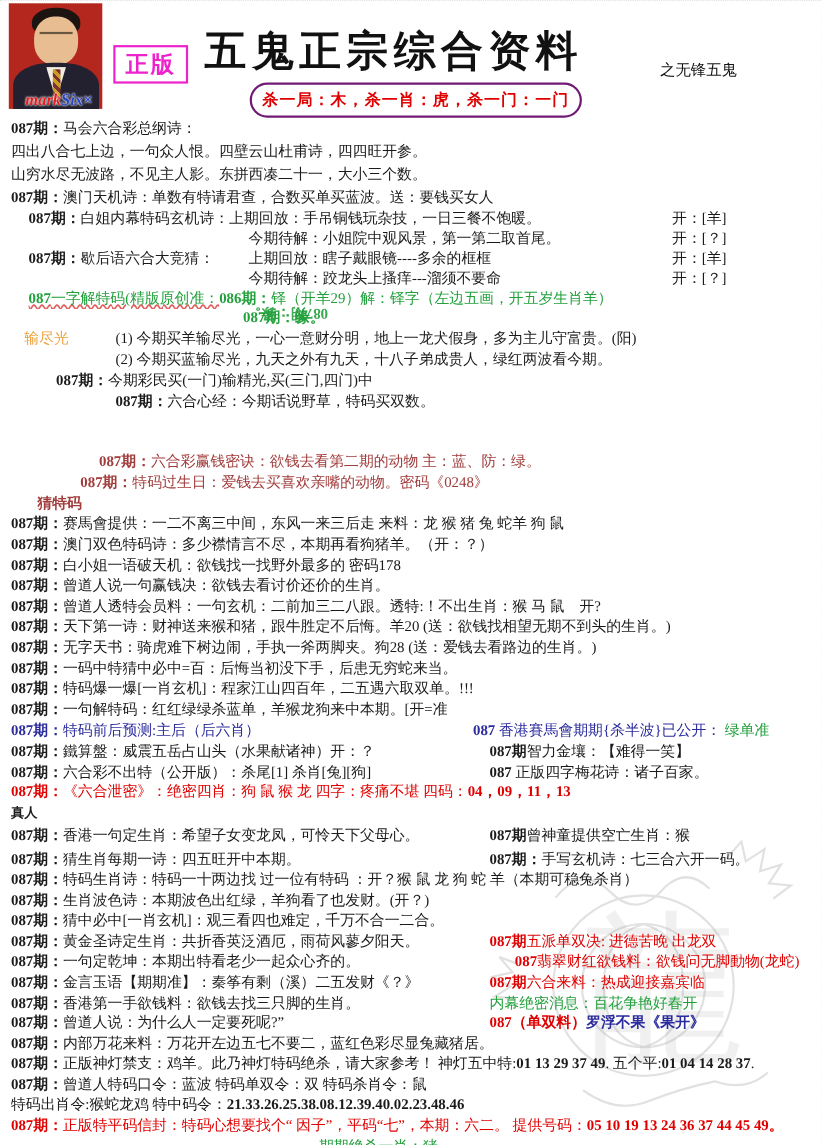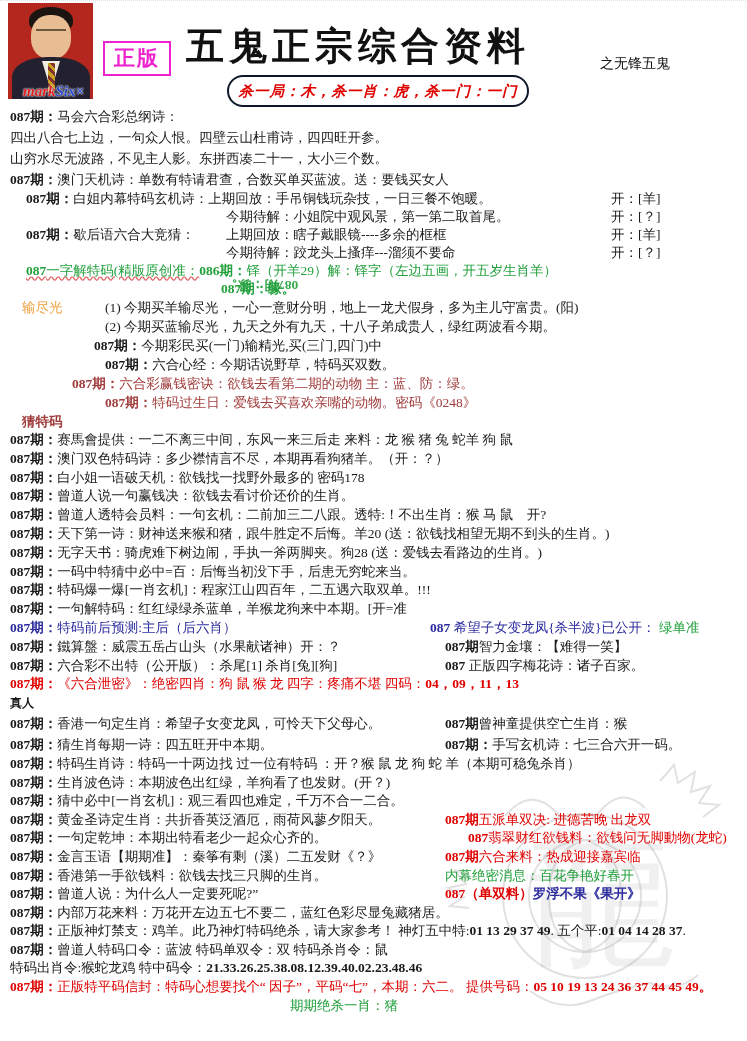--- a/index.html
+++ b/index.html
@@ -15,22 +15,22 @@
   .p-shirt{position:absolute;left:34px;top:58px;width:18px;height:30px;background:#f2ede2;clip-path:polygon(0 0,100% 0,50% 100%);}
   .p-tie{position:absolute;left:40px;top:60px;width:7px;height:28px;background:repeating-linear-gradient(45deg,#c8a020 0 3px,#803030 3px 6px);}
   .p-logo{position:absolute;left:3px;bottom:0;white-space:nowrap;font-weight:bold;font-style:italic;font-size:15px;line-height:16px;padding-left:12px;}
   .p-logo .mk{color:#e02020;text-shadow:0 0 2px #fff,0 0 2px #fff;}
   .p-logo .sx{color:#2946c8;text-shadow:0 0 2px #fff,0 0 2px #fff;}
   .genuine{position:absolute;left:103px;top:40px;width:64px;height:31px;border:2px solid #ee22cc;
            color:#ee22cc;font-size:21px;font-weight:bold;text-align:center;line-height:31px;letter-spacing:2px;}
   .title{position:absolute;left:186px;top:20px;width:380px;font-size:38px;font-weight:bold;color:#111;
          letter-spacing:5px;white-space:nowrap;}
   .subtitle{position:absolute;left:600px;top:54px;font-size:14px;color:#111;}
-  .killoval{position:absolute;left:227px;top:74px;width:298px;height:28px;border:2px solid #0f172a;
-            border-radius:18px;text-align:center;line-height:28px;font-style:italic;}
+  .killoval{position:absolute;left:227px;top:74px;width:298px;height:28px;border:2px solid #701a75;
+            border-radius:18px;text-align:center;line-height:28px;}
   .killoval span{color:#e00000;font-size:14.5px;font-weight:bold;letter-spacing:1px;}
   
   .dragon{position:absolute;left:435px;top:755px;pointer-events:none;}
   .dragon text{font-size:150px;fill:rgba(160,160,160,0.16);}
   
   #lines{position:absolute;left:0;top:105px;width:678px;font-size:13.5px;}
   .row{position:relative;padding-left:10px;white-space:nowrap;}
   .h21{height:21px;line-height:21px;}
   .h18{height:18px;line-height:18px;margin-left:16px;}
   .h19{height:19px;line-height:19px;}
@@ -100,36 +100,36 @@
       <div class="row h18">
         <span class="seg abs" style="left: 210px;">今期待解：跤龙头上搔痒---溜须不要命</span>
         <span class="seg abs" style="left: 595px;">开：[？]</span>
       </div>
       <div class="row h18"><span class="seg g b wavy">087</span><span class="seg g wavy">一字解特码(精版原创准：</span><span class="seg g b">086期：</span><span class="seg g">铎（开羊29）解：铎字（左边五画，开五岁生肖羊）</span></div>
       <div class="row h18">
         <span class="seg g b abs flipwrap" style="left: 205px;"><span class="flipbase">087期：缘。</span><span class="flipped">087期：缘。</span></span>
       </div>
       <div class="row h19" style="padding-left: 105px;"><span class="seg o abs" style="left: 22px;">输尽光</span><span class="seg">(1) 今期买羊输尽光，一心一意财分明，地上一龙犬假身，多为主儿守富贵。(阳)</span></div>
       <div class="row h19" style="padding-left: 105px;"><span class="seg">(2) 今期买蓝输尽光，九天之外有九天，十八子弟成贵人，绿红两波看今期。</span></div>
-      <div class="row h19" style="padding-left: 94px;"><span class="seg b">087期：</span><span class="seg">今期彩民买(一门)输精光,买(三门,四门)中</span></div>
+      <div class="row h19" style="padding-left: 51px;"><span class="seg b">087期：</span><span class="seg">今期彩民买(一门)输精光,买(三门,四门)中</span></div>
       <div class="row h19" style="padding-left: 105px;"><span class="seg b">087期：</span><span class="seg">六合心经：今期话说野草，特码买双数。</span></div>
-      <div class="row h19" style="padding-left: 72px;"><span class="seg m b">087期：</span><span class="seg m">六合彩赢钱密诀：欲钱去看第二期的动物 主：蓝、防：绿。</span></div>
-      <div class="row h19" style="padding-left: 105px;"><span class="seg m b">087期：</span><span class="seg m">特码过生日：爱钱去买喜欢亲嘴的动物。密码《0248》</span></div>
-      <div class="row h19" style="padding-left: 22px;"><span class="seg m b">猜特码</span></div>
+      <div class="row h19" style="padding-left: 90px; margin-top: 36px;"><span class="seg m b">087期：</span><span class="seg m">六合彩赢钱密诀：欲钱去看第二期的动物 主：蓝、防：绿。</span></div>
+      <div class="row h19" style="padding-left: 73px;"><span class="seg m b">087期：</span><span class="seg m">特码过生日：爱钱去买喜欢亲嘴的动物。密码《0248》</span></div>
+      <div class="row h19" style="padding-left: 34px;"><span class="seg m b">猜特码</span></div>
       <div class="row h188"><span class="seg b">087期：</span><span class="seg">赛馬會提供：一二不离三中间，东风一来三后走 来料：龙 猴 猪 兔 蛇羊 狗 鼠</span></div>
       <div class="row h188"><span class="seg b">087期：</span><span class="seg">澳门双色特码诗：多少襟情言不尽，本期再看狗猪羊。（开：？）</span></div>
       <div class="row h188"><span class="seg b">087期：</span><span class="seg">白小姐一语破天机：欲钱找一找野外最多的 密码178</span></div>
       <div class="row h188"><span class="seg b">087期：</span><span class="seg">曾道人说一句赢钱决：欲钱去看讨价还价的生肖。</span></div>
       <div class="row h188"><span class="seg b">087期：</span><span class="seg">曾道人透特会员料：一句玄机：二前加三二八跟。透特:！不出生肖：猴 马 鼠　开?</span></div>
       <div class="row h188"><span class="seg b">087期：</span><span class="seg">天下第一诗：财神送来猴和猪，跟牛胜定不后悔。羊20 (送：欲钱找相望无期不到头的生肖。)</span></div>
       <div class="row h188"><span class="seg b">087期：</span><span class="seg">无字天书：骑虎难下树边闹，手执一斧两脚夹。狗28 (送：爱钱去看路边的生肖。)</span></div>
       <div class="row h188"><span class="seg b">087期：</span><span class="seg">一码中特猜中必中=百：后悔当初没下手，后患无穷蛇来当。</span></div>
       <div class="row h188"><span class="seg b">087期：</span><span class="seg">特码爆一爆[一肖玄机]：程家江山四百年，二五遇六取双单。!!!</span></div>
       <div class="row h188"><span class="seg b">087期：</span><span class="seg">一句解特码：红红绿绿杀蓝单，羊猴龙狗来中本期。[开=准</span></div>
-      <div class="row h188"><span class="seg bl b">087期：</span><span class="seg bl">特码前后预测:主后（后六肖）</span><span class="seg abs" style="left: 430px;"><span class="pt bl b">087 </span><span class="pt bl">希望子女变龙凤{杀半波}已公开：  </span><span class="pt g">绿单准</span></span></div>
+      <div class="row h188"><span class="seg bl b">087期：</span><span class="seg bl">特码前后预测:主后（后六肖）</span><span class="seg abs" style="left: 430px;"><span class="pt bl b">087 </span><span class="pt bl">香港賽馬會期期{杀半波}已公开：  </span><span class="pt g">绿单准</span></span></div>
       <div class="row h188"><span class="seg b">087期：</span><span class="seg">鐵算盤：威震五岳占山头（水果献诸神）开：？</span><span class="seg abs" style="left: 445px;"><span class="pt b">087期</span><span class="pt">智力金壤：【难得一笑】</span></span></div>
       <div class="row h188"><span class="seg b">087期：</span><span class="seg">六合彩不出特（公开版）：杀尾[1] 杀肖[兔][狗]</span><span class="seg abs" style="left: 445px;"><span class="pt b">087 </span><span class="pt">正版四字梅花诗：诸子百家。</span></span></div>
       <div class="row h188"><span class="seg r b">087期：</span><span class="seg r">《六合泄密》：绝密四肖：狗 鼠 猴 龙 四字：疼痛不堪 四码：</span><span class="seg r b">04，09，11，13</span></div>
       <div class="row h188"><span class="seg b" style="font-size: 12px;">真人</span></div>
       <div class="row h21"><span class="seg b">087期：</span><span class="seg">香港一句定生肖：希望子女变龙凤，可怜天下父母心。</span><span class="seg abs" style="left: 445px;"><span class="pt b">087期</span><span class="pt">曾神童提供空亡生肖：猴</span></span></div>
       <div class="row h21"><span class="seg b">087期：</span><span class="seg">猜生肖每期一诗：四五旺开中本期。</span><span class="seg abs" style="left: 445px;"><span class="pt b">087期：</span><span class="pt">手写玄机诗：七三合六开一码。</span></span></div>
       <div class="row h186"><span class="seg b">087期：</span><span class="seg">特码生肖诗：特码一十两边找 过一位有特码 ：开？猴 鼠 龙 狗 蛇 羊（本期可稳兔杀肖）</span></div>
       <div class="row h186"><span class="seg b">087期：</span><span class="seg">生肖波色诗：本期波色出红绿，羊狗看了也发财。(开？)</span></div>
       <div class="row h186"><span class="seg b">087期：</span><span class="seg">猜中必中[一肖玄机]：观三看四也难定，千万不合一二合。</span></div>
       <div class="row h186"><span class="seg b">087期：</span><span class="seg">黄金圣诗定生肖：共折香英泛酒厄，雨荷风蓼夕阳天。</span><span class="seg abs" style="left: 445px;"><span class="pt r b">087期</span><span class="pt r">五派单双决: 进德苦晚 出龙双</span></span></div>

